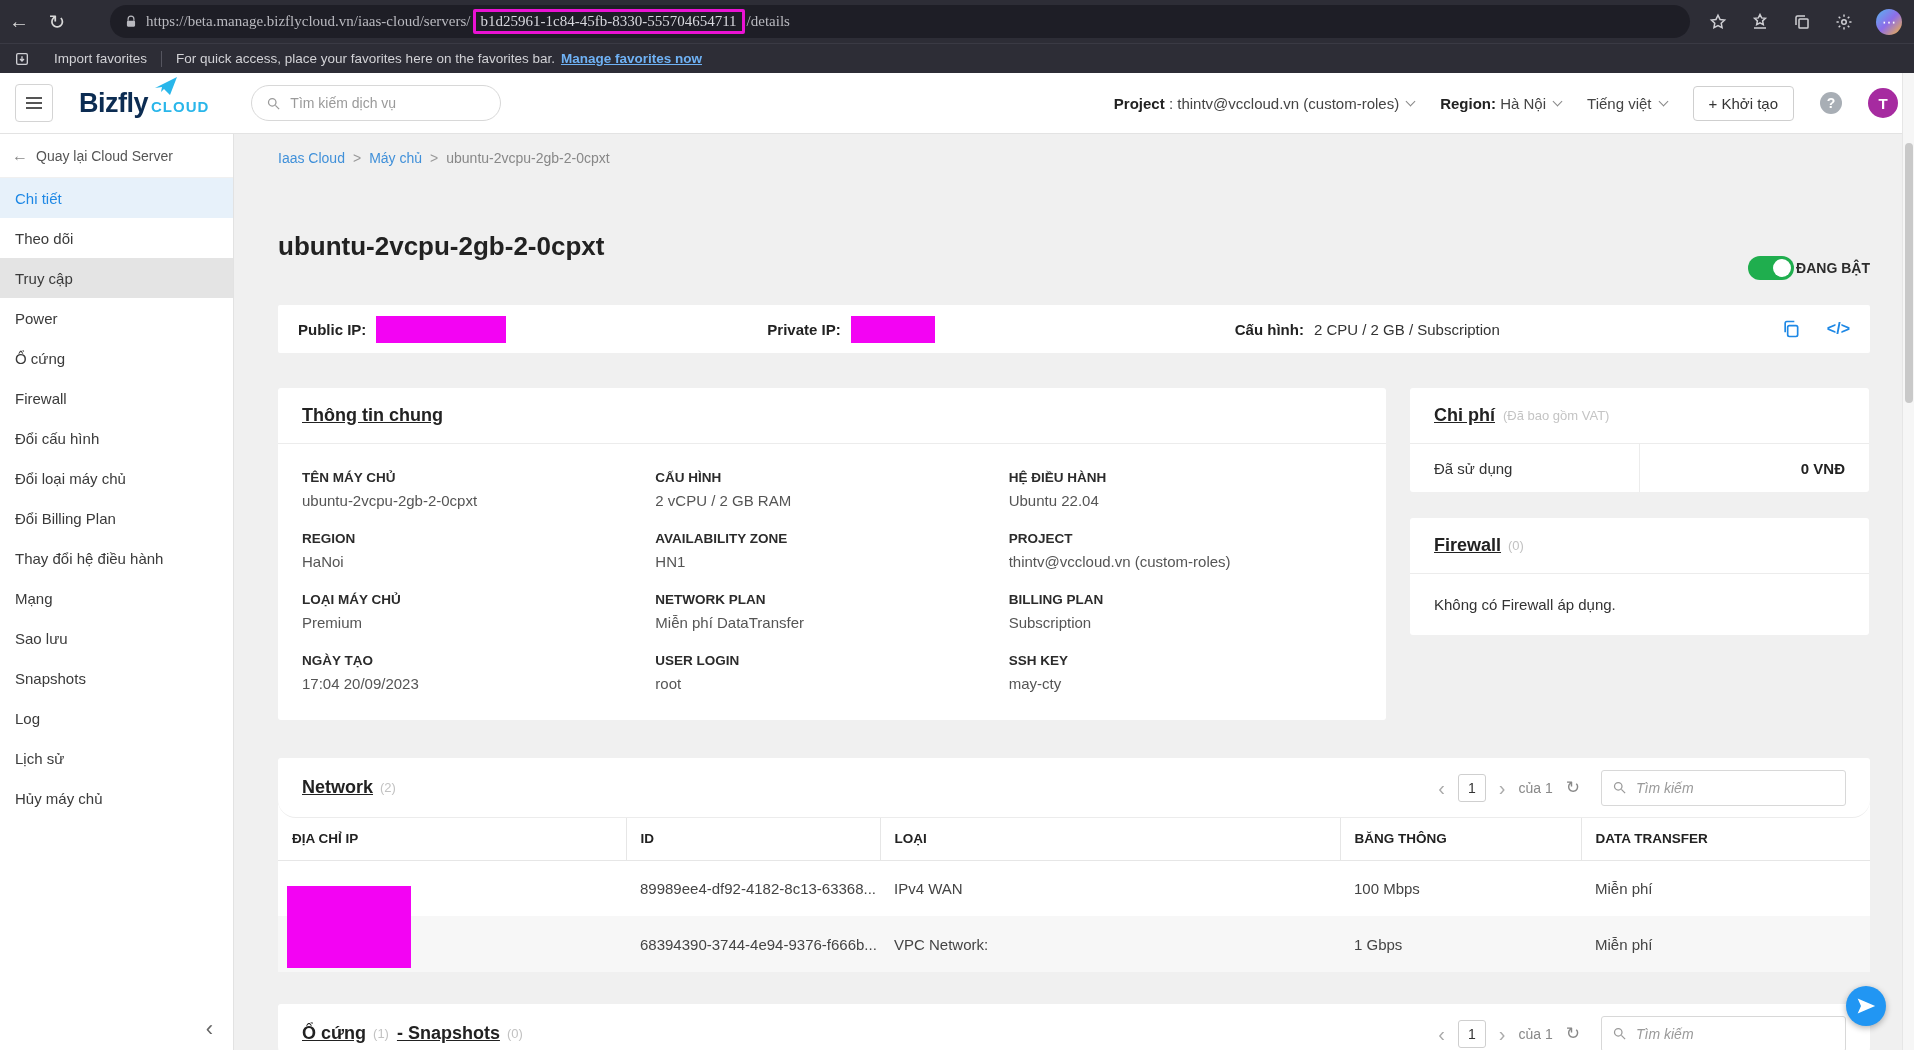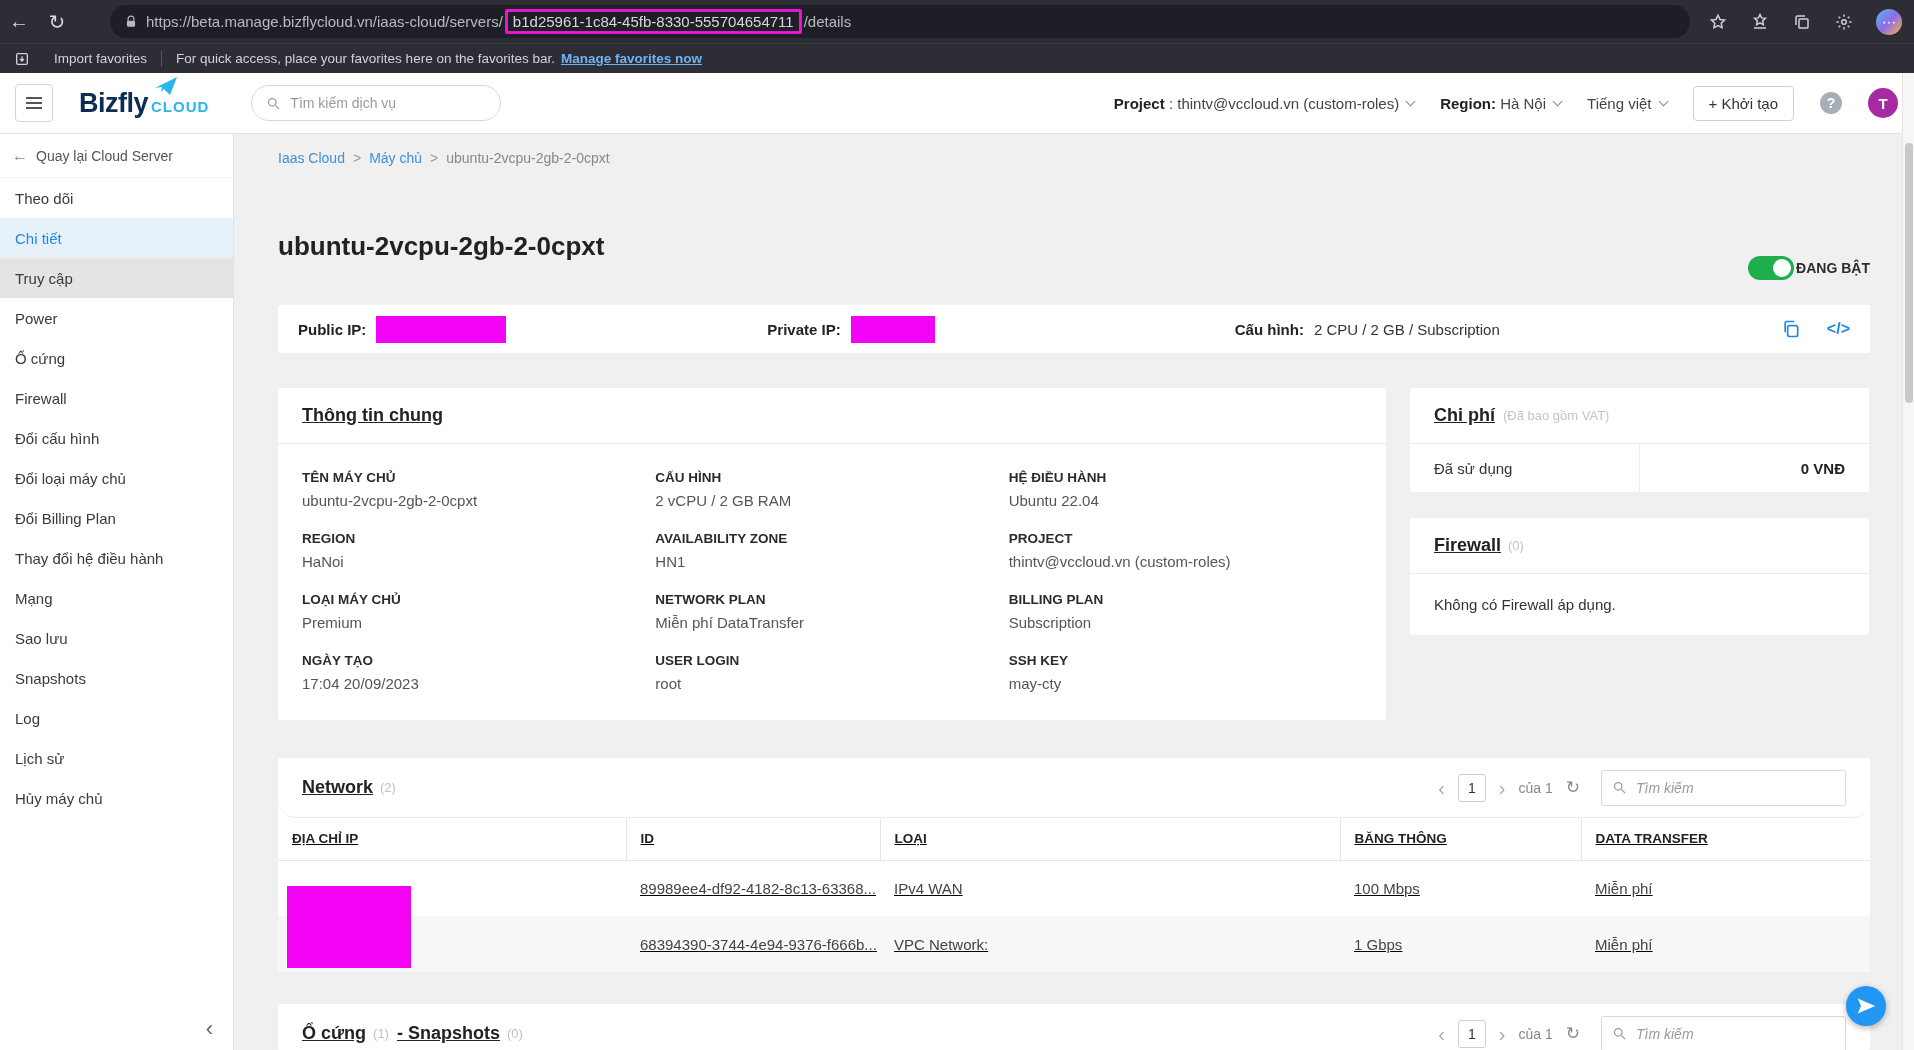--- a/index.html
+++ b/index.html
@@ -2,21 +2,21 @@
 <html><head>
 <meta charset="utf-8">
 <style>
   * { box-sizing: border-box; margin: 0; padding: 0; }
   html,body { width:1914px; height:1050px; overflow:hidden; }
   body { font-family:"Liberation Sans", sans-serif; background:#f0f0f0; position:relative; }
 
   
   .titlebar { position:absolute; top:0; left:0; width:100%; height:43px; background:#2d2d36; display:flex; align-items:center; z-index:50; }
   .nav-btn { color:#d8d8d8; font-size:20px; width:38px; text-align:center; cursor:pointer; flex:0 0 auto; }
-  .url-bar { position:absolute; left:110px; top:5px; width:1580px; height:33px; background:#1e1e26; border-radius:17px; display:flex; align-items:center; color:#b9b9bf; font-size:15px; padding:0 14px; gap:8px; }
+  .url-bar { position:absolute; left:110px; top:5px; width:1580px; height:33px; background:#1e1e26; border-radius:17px; display:flex; align-items:center; color:#b9b9bf; font-size:15px; padding:0 14px; gap:8px;font-family:Liberation Serif, serif; }
   .url-text { white-space:nowrap; overflow:hidden; display:flex; align-items:center; }
   .url-highlight { border:3px solid #ea12d3; padding:1px 5px; margin:0 2px; color:#d7d7dd; border-radius:2px; }
   .titlebar-icons { margin-left:auto; display:flex; align-items:center; gap:22px; padding-right:12px; }
   .tb-icon { width:20px; height:20px; display:flex; align-items:center; justify-content:center; cursor:pointer; }
   .profile-avatar { width:26px; height:26px; border-radius:50%; background:linear-gradient(135deg,#58b5f0,#8e6de8,#f6b73c); color:#fff; display:flex; align-items:center; justify-content:center; font-size:14px; cursor:pointer; }
 
   .favbar { position:absolute; top:43px; left:0; width:100%; height:30px; background:#2d2d36; border-top:1px solid #3a3a44; display:flex; align-items:center; color:#d2d2d6; font-size:13.5px; padding-left:14px; z-index:50; }
   .favbar .import { display:flex; align-items:center; gap:24px; cursor:pointer; }
   .favbar .divider { width:1px; height:16px; background:#55555f; margin:0 14px; }
   .favbar a { color:#6fb2f5; font-weight:bold; margin-left:6px; }
@@ -100,21 +100,21 @@
   .card-header.tall { height:60px;border-radius:18px; }
   .pager { display:flex; align-items:center; gap:13px; margin-left:auto; }
   .pg-chev { font-size:20px; color:#aaa; cursor:pointer; line-height:1; }
   .pg-box { width:28px; height:28px; border:1px solid #cfcfcf; border-radius:3px; display:flex; align-items:center; justify-content:center; font-size:14px; color:#333; cursor:pointer; }
   .pg-of { font-size:14px; color:#888; }
   .refresh-glyph { font-size:17px; color:#888; cursor:pointer; }
   .table-search { width:245px; height:36px; border:1px solid #d8d8d8; border-radius:3px; display:flex; align-items:center; padding:0 10px; gap:9px; margin-left:8px; background:#fff; }
   .table-search input { border:none; outline:none; flex:1; font-size:14px; font-family:inherit; color:#333; background:transparent; }
   .table-search input::placeholder { font-style:italic; color:#9a9a9a; }
 
-  table.data { width:100%; border-collapse:collapse; table-layout:fixed;text-decoration:underline; }
+  table.data { width:100%; border-collapse:collapse; table-layout:fixed; }
   table.data th { height:42px; text-align:left; font-size:13.5px; font-weight:bold; color:#222; padding-left:14px; border-bottom:1px solid #e6e6e6; }
   table.data th + th { border-left:1px solid #e6e6e6; }
   table.data td { height:56px; font-size:15px; color:#444; padding-left:14px; }
   table.data tr.alt { background:#f7f7f7; }
   .net-redact { position:absolute; left:9px; top:128px; width:124px; height:82px; background:#f303f3; }
 
   .disks-body { height:60px; }
 
   
   .scrollbar { position:absolute; right:0; top:73px; bottom:0; width:12px; background:#f6f6f6; border-left:1px solid #e6e6e6; z-index:60; }
@@ -228,22 +228,22 @@
     <span class="help-circle">?</span>
     <span class="user-avatar">T</span>
   </div>
 </div>
 
 <div class="sidebar">
   <div class="back-row">
     <span class="arr">←</span>
     <span>Quay lại Cloud Server</span>
   </div>
+  <div class="side-item active">Chi tiết</div>
   <div class="side-item">Theo dõi</div>
-  <div class="side-item active">Chi tiết</div>
   <div class="side-item hovered">Truy cập</div>
   <div class="side-item">Power</div>
   <div class="side-item">Ổ cứng</div>
   <div class="side-item">Firewall</div>
   <div class="side-item">Đổi cấu hình</div>
   <div class="side-item">Đổi loại máy chủ</div>
   <div class="side-item">Đổi Billing Plan</div>
   <div class="side-item">Thay đổi hệ điều hành</div>
   <div class="side-item">Mạng</div>
   <div class="side-item">Sao lưu</div>

